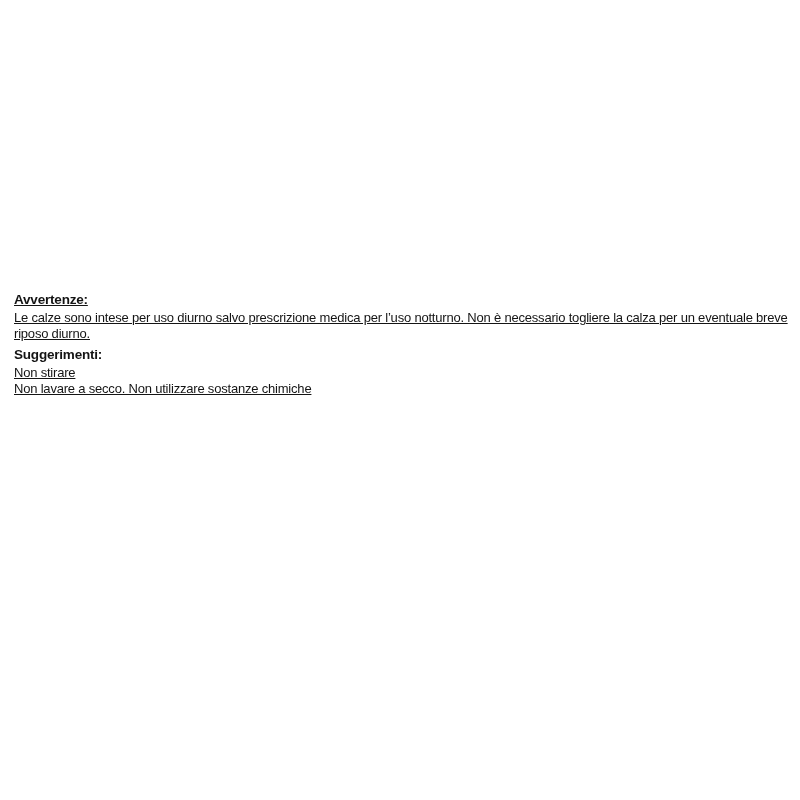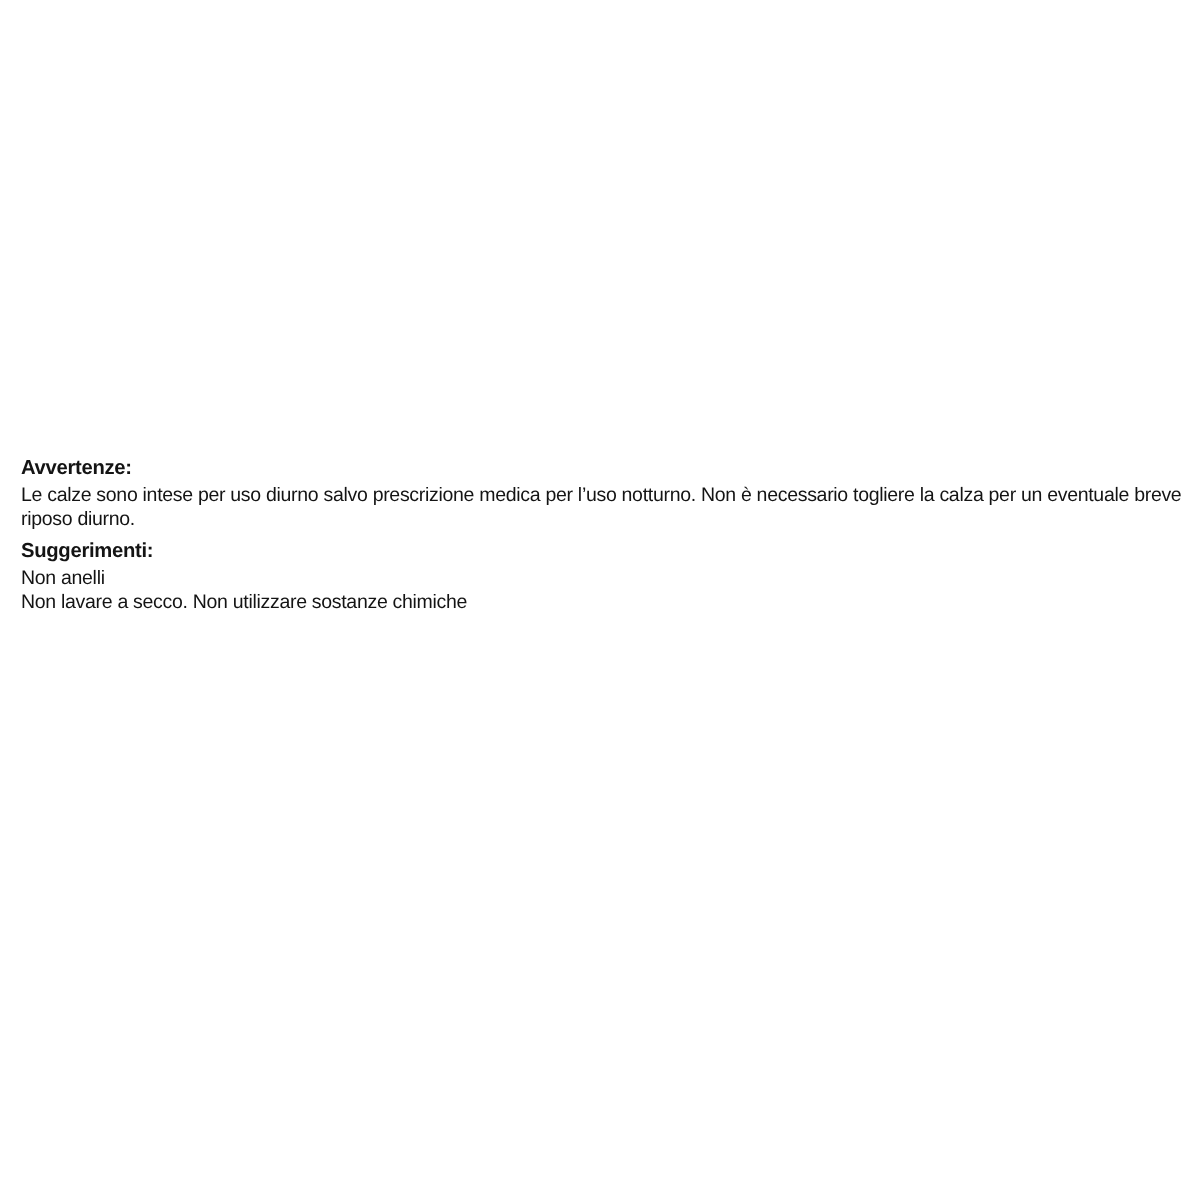--- a/index.html
+++ b/index.html
@@ -24,38 +24,40 @@
     line-height: 16px;
     letter-spacing: -0.2px;
   }
   .section-heading {
     font-weight: bold;
     font-size: 13.5px;
     line-height: 16px;
     margin: 5px 0 2px 0;
   }
   .section:first-child .section-heading {
-    margin-top: 12px;
+    margin-top: 0;
+    text-decoration: underline;
   }
   .body-line {
     margin: 0;
+    text-decoration: underline;
   }
 </style>
 </head>
 <body>
 
 <div class="doc">
 
   <div class="section">
     <div class="section-heading">Avvertenze:</div>
     <p class="body-line">Le calze sono intese per uso diurno salvo prescrizione medica per l’uso notturno. Non è necessario togliere la calza per un eventuale breve riposo diurno.</p>
   </div>
 
   <div class="section">
     <div class="section-heading">Suggerimenti:</div>
   </div>
 
   <div class="section">
-    <p class="body-line">Non anelli</p>
+    <p class="body-line">Non stirare</p>
     <p class="body-line">Non lavare a secco. Non utilizzare sostanze chimiche</p>
   </div>
 
 </div>
 
 </body></html>

